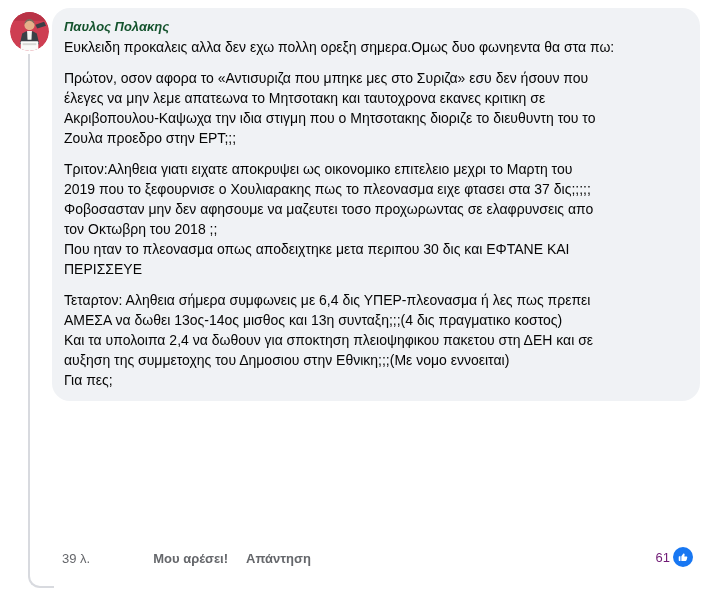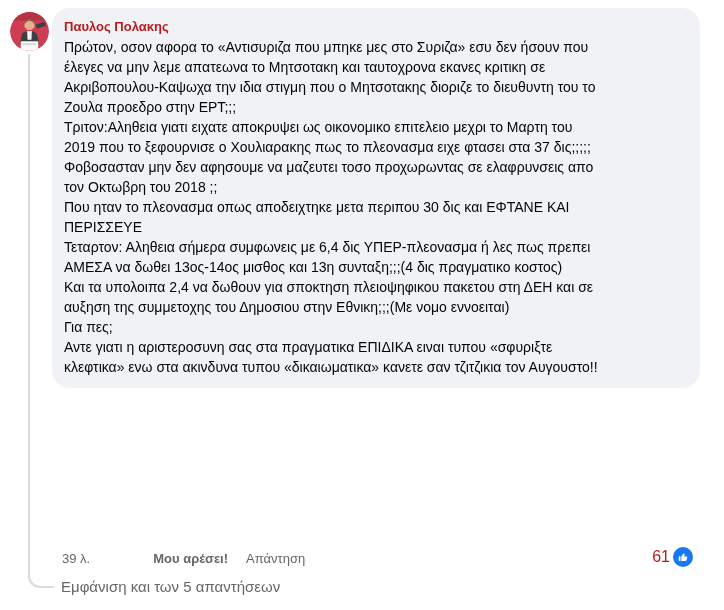--- a/index.html
+++ b/index.html
@@ -32,46 +32,46 @@
   
   .bubble {
     position: absolute; left: 52px; top: 8px;
     width: 648px;
     background: #F0F2F5;
     border-radius: 18px;
     padding: 9px 12px 11px 12px;
   }
   .author {
     font-size: 13px; line-height: 16px; font-weight: 700;
-    color: #b91c1c; cursor: pointer; display: inline-block;
+    color: #14532d; cursor: pointer; display: inline-block; font-style: italic;
   }
   .body-text { margin-top: 2px; }
   .para {
     font-size: 14px; line-height: 20px;
     color: #050505; white-space: pre-line;
   }
-  .para + .para { }
+  .para + .para { margin-top: 11px; }
 
   
   .actions {
     position: absolute; left: 62px; top: 551px;
     display: flex; align-items: center; gap: 18px;
     font-size: 13px; color: #65676B; line-height: 16px;
   }
   .action-time { cursor: pointer; }
   .action-like { font-weight: 700; cursor: pointer; margin-left: 45px; }
-  .action-reply { font-weight: 400; cursor: pointer; }
+  .action-reply { font-weight: 700; cursor: pointer; }
 
   
   .reactions {
     position: absolute; right: 31px; top: 547px;
     display: flex; align-items: center; gap: 3px;
     cursor: pointer;
   }
-  .reaction-count { font-size: 16px; color: #b91c1c; }
+  .reaction-count { font-size: 13px; color: #701a75; }
   .thumb-circle {
     width: 20px; height: 20px; border-radius: 50%;
     background: #1877F2;
     display: flex; align-items: center; justify-content: center;
     box-shadow: 0 0 0 2px #fff;
   }
 
   
   .show-replies {
     position: absolute; left: 61px; top: 577px;
@@ -103,50 +103,48 @@
         <rect x="13" y="32" width="14" height="2" fill="#D9D9D5"></rect>
       </g>
     </svg>
   </div>
 
   <div class="thread-line"></div>
 
   <div class="bubble">
     <span class="author">Παυλος Πολακης</span>
     <div class="body-text">
+        <div class="para">Ευκλειδη προκαλεις αλλα δεν εχω πολλη ορεξη σημερα.Ομως δυο φωνηεντα θα στα πω:</div>
         <div class="para">Πρώτον, οσον αφορα το «Αντισυριζα που μπηκε μες στο Συριζα» εσυ δεν ήσουν που
 έλεγες να μην λεμε απατεωνα το Μητσοτακη και ταυτοχρονα εκανες κριτικη σε
 Ακριβοπουλου-Καψωχα την ιδια στιγμη που ο Μητσοτακης διοριζε το διευθυντη του το
 Ζουλα προεδρο στην ΕΡΤ;;;</div>
         <div class="para">Τριτον:Αληθεια γιατι ειχατε αποκρυψει ως οικονομικο επιτελειο μεχρι το Μαρτη του
 2019 που το ξεφουρνισε ο Χουλιαρακης πως το πλεονασμα ειχε φτασει στα 37 δις;;;;;
 Φοβοσασταν μην δεν αφησουμε να μαζευτει τοσο προχωρωντας σε ελαφρυνσεις απο
 τον Οκτωβρη του 2018 ;;
 Που ηταν το πλεονασμα οπως αποδειχτηκε μετα περιπου 30 δις και ΕΦΤΑΝΕ ΚΑΙ
 ΠΕΡΙΣΣΕΥΕ</div>
         <div class="para">Τεταρτον: Αληθεια σήμερα συμφωνεις με 6,4 δις ΥΠΕΡ-πλεονασμα ή λες πως πρεπει
 ΑΜΕΣΑ να δωθει 13ος-14ος μισθος και 13η συνταξη;;;(4 δις πραγματικο κοστος)
 Και τα υπολοιπα 2,4 να δωθουν για σποκτηση πλειοψηφικου πακετου στη ΔΕΗ και σε
 αυξηση της συμμετοχης του Δημοσιου στην Εθνικη;;;(Με νομο εννοειται)
 Για πες;</div>
-        <div class="para">Αντε γιατι η αριστεροσυνη σας στα πραγματικα ΕΠΙΔΙΚΑ ειναι τυπου «σφυριξτε
-κλεφτικα» ενω στα ακινδυνα τυπου «δικαιωματικα» κανετε σαν τζιτζικια τον Αυγουστο!!</div>
       </div>
   </div>
 
   <div class="actions">
     <span class="action-time">39 λ.</span>
     <span class="action-like">Μου αρέσει!</span>
     <span class="action-reply">Απάντηση</span>
   </div>
 
   <div class="reactions">
     <span class="reaction-count">61</span>
     <span class="thumb-circle">
       <svg width="12" height="12" viewBox="0 0 16 16">
         <path fill="#ffffff" d="M4.6 7.1H3.1c-.45 0-.8.35-.8.8v4.5c0 .45.35.8.8.8h1.5V7.1zm1.2 6.1h5.7c.65 0 1.2-.45 1.35-1.05l.85-3.6c.15-.7-.35-1.35-1.1-1.35H9.7l.5-2.3c.15-.65-.25-1.3-.9-1.5-.4-.1-.85.05-1.05.4L5.8 7.1v6.1z"></path>
       </svg>
     </span>
   </div>
 
-  <div class="show-replies">Εμφάνιση και των 5 απαντήσεων</div>
 
 </div>
 
 </body></html>

